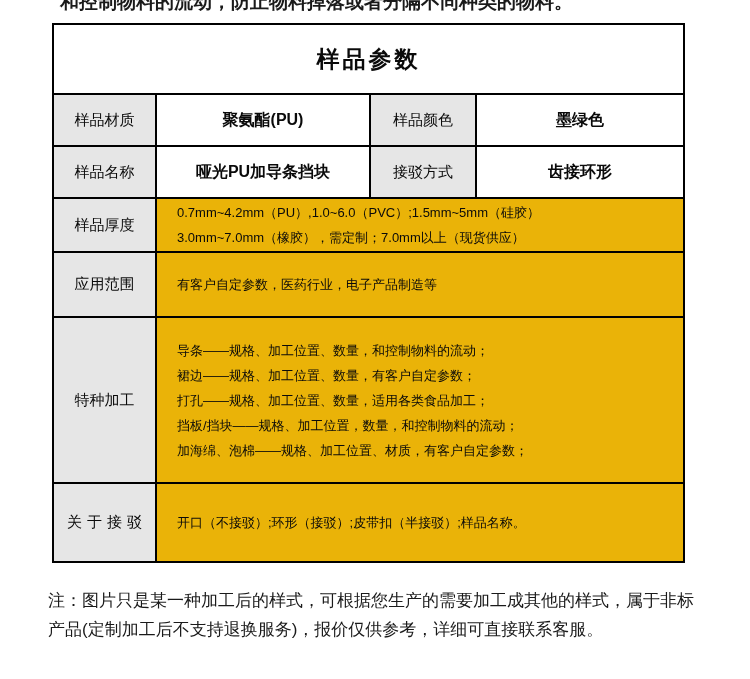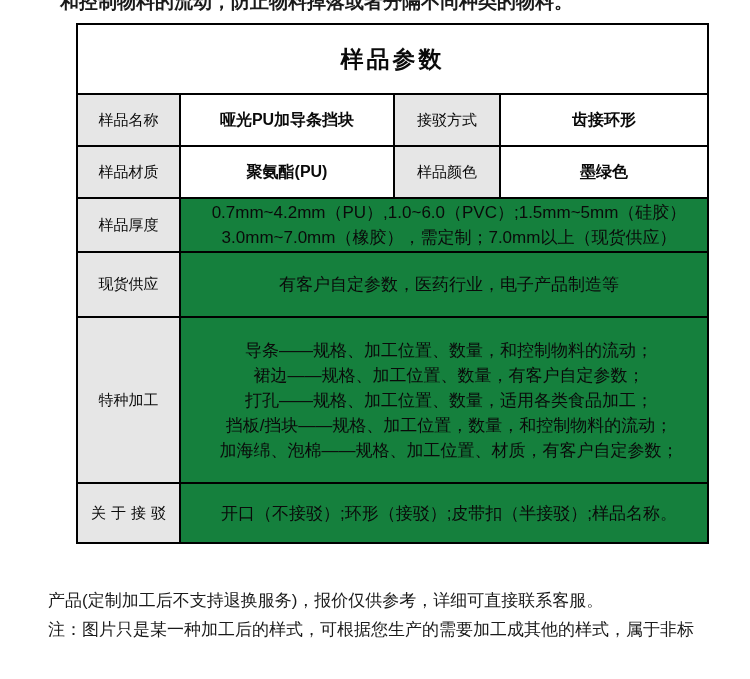--- a/index.html
+++ b/index.html
@@ -23,21 +23,21 @@
     width: 660px;
     font-size: 19px;
     font-weight: bold;
     line-height: 22px;
     color: #1a1a1a;
     white-space: nowrap;
   }
   
   table.spec-table {
     position: absolute;
-    left: 76px;
+    left: 52px;
     top: 23px;
     width: 631px;
     border-collapse: collapse;
     table-layout: fixed;
   }
   table.spec-table td {
     border: 2px solid #000000;
     vertical-align: middle;
     color: #0a0a0a;
   }
@@ -59,35 +59,35 @@
     letter-spacing: 5px;
     text-indent: 5px;
   }
   td.value-cell {
     background: #ffffff;
     text-align: center;
     font-size: 16px;
     font-weight: bold;
   }
   td.content-cell {
-    background: #15803d;
-    text-align: center;
-    font-size: 17px;
+    background: #eab308;
+    text-align: left;
+    font-size: 13px;
     font-weight: normal;
     padding-left: 20px;
     padding-right: 10px;
   }
   td.content-cell .line {
     line-height: 25px;
   }
   tr.row-small  { height: 52px; }
   tr.row-thick  { height: 65px; }
   tr.row-range  { height: 50px; }
   tr.row-special{ height: 166px; }
-  tr.row-joint  { height: 60px; }
+  tr.row-joint  { height: 79px; }
   
   .note {
     position: absolute;
     left: 48px;
     top: 586px;
     width: 660px;
     font-size: 17px;
     line-height: 29px;
     color: #1a1a1a;
   }
@@ -103,43 +103,43 @@
     <col style="width:214px">
     <col style="width:106px">
     <col style="width:208px">
   </colgroup>
   <tbody>
     <tr>
       <td class="title-cell" colspan="4">样品参数</td>
     </tr>
 
     <tr class="row-small">
+      <td class="label-cell">样品材质</td>
+      <td class="value-cell">聚氨酯(PU)</td>
+      <td class="label-cell">样品颜色</td>
+      <td class="value-cell">墨绿色</td>
+    </tr>
+
+    <tr class="row-small">
       <td class="label-cell">样品名称</td>
       <td class="value-cell">哑光PU加导条挡块</td>
       <td class="label-cell">接驳方式</td>
       <td class="value-cell">齿接环形</td>
-    </tr>
-
-    <tr class="row-small">
-      <td class="label-cell">样品材质</td>
-      <td class="value-cell">聚氨酯(PU)</td>
-      <td class="label-cell">样品颜色</td>
-      <td class="value-cell">墨绿色</td>
     </tr>
 
     <tr class="row-range">
       <td class="label-cell">样品厚度</td>
       <td class="content-cell" colspan="3">
         <div class="line">0.7mm~4.2mm（PU）,1.0~6.0（PVC）;1.5mm~5mm（硅胶）</div>
         <div class="line">3.0mm~7.0mm（橡胶），需定制；7.0mm以上（现货供应）</div>
       </td>
     </tr>
 
     <tr class="row-thick">
-      <td class="label-cell">现货供应</td>
+      <td class="label-cell">应用范围</td>
       <td class="content-cell" colspan="3">
         <div class="line">有客户自定参数，医药行业，电子产品制造等</div>
       </td>
     </tr>
 
     <tr class="row-special">
       <td class="label-cell">特种加工</td>
       <td class="content-cell" colspan="3">
         <div class="line">导条——规格、加工位置、数量，和控制物料的流动；</div>
         <div class="line">裙边——规格、加工位置、数量，有客户自定参数；</div>
@@ -152,15 +152,15 @@
     <tr class="row-joint">
       <td class="label-cell spaced">关于接驳</td>
       <td class="content-cell" colspan="3">
         <div class="line">开口（不接驳）;环形（接驳）;皮带扣（半接驳）;样品名称。</div>
       </td>
     </tr>
   </tbody>
 </table>
 
 <div class="note">
+  <div>注：图片只是某一种加工后的样式，可根据您生产的需要加工成其他的样式，属于非标</div>
   <div>产品(定制加工后不支持退换服务)，报价仅供参考，详细可直接联系客服。</div>
-  <div>注：图片只是某一种加工后的样式，可根据您生产的需要加工成其他的样式，属于非标</div>
 </div>
 
 </body></html>

